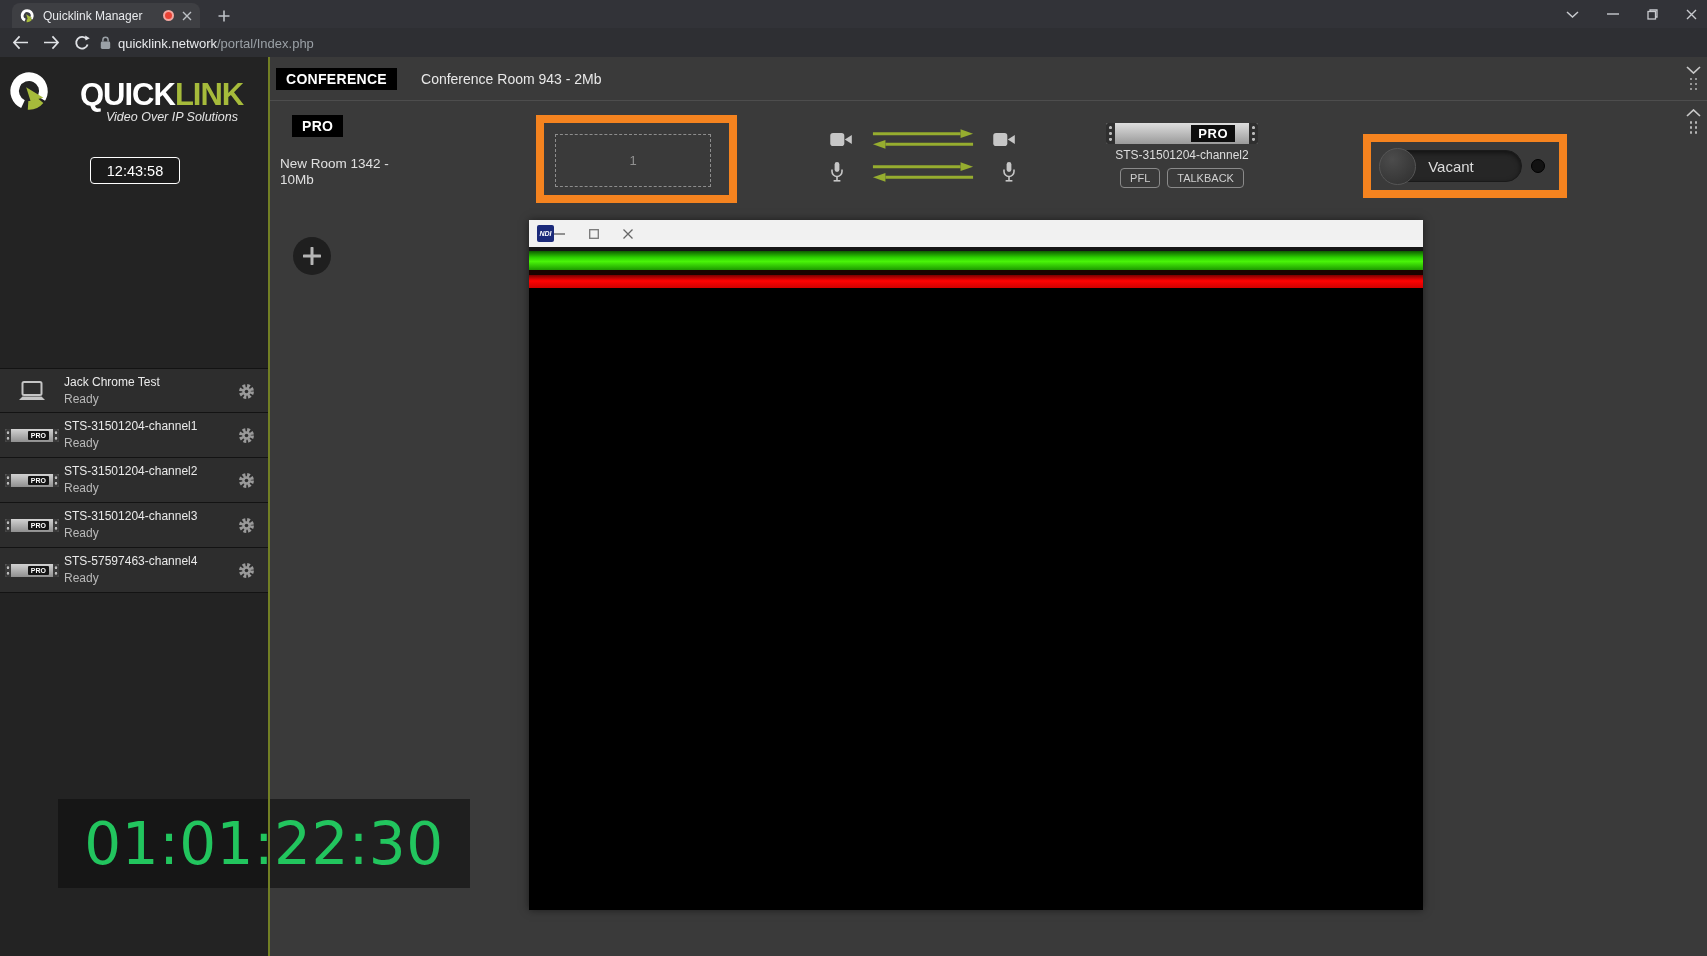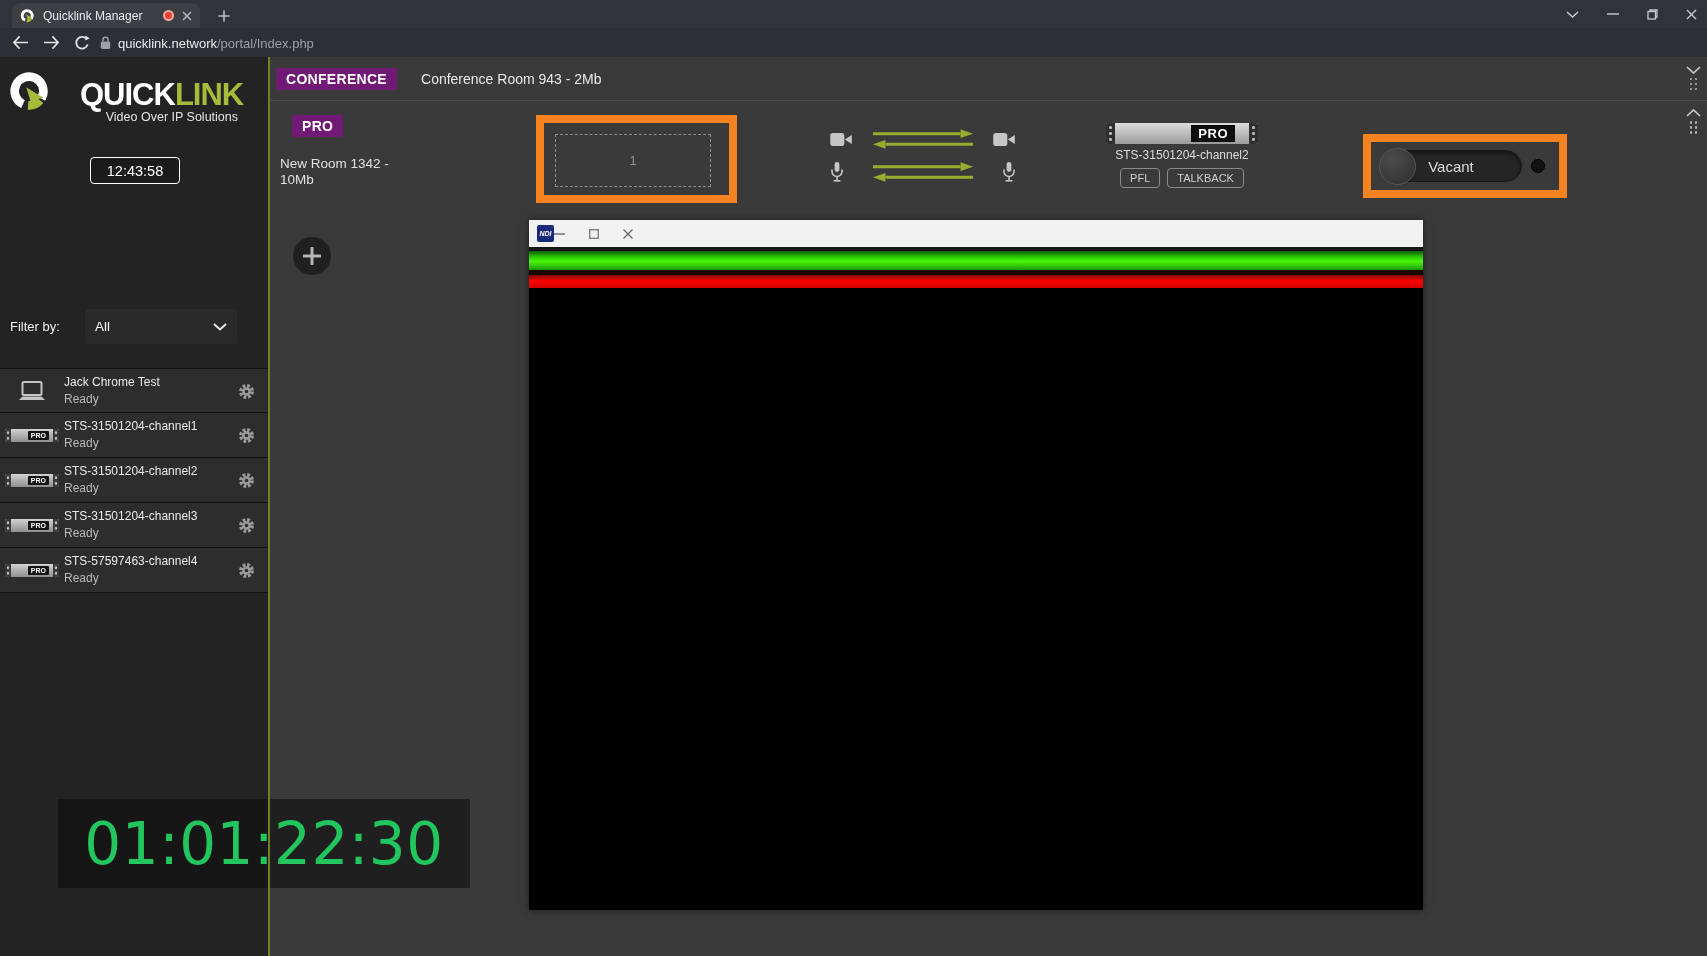--- a/index.html
+++ b/index.html
@@ -28,21 +28,21 @@
   
   .app { position:absolute; left:0; top:57px; width:1707px; height:899px; }
   .sidebar { position:absolute; left:0; top:0; width:268px; height:899px; background:#232323; }
   .v-divider { position:absolute; left:268px; top:0; width:2px; height:899px; background:#727f24; z-index:3; }
   .main { position:absolute; left:270px; top:0; width:1437px; height:899px; background:#3a3a3a; }
 
   
   .logo-q { position:absolute; left:8px; top:12px; }
   .logo-text { position:absolute; left:54px; top:20px; font-size:31px; font-weight:bold; letter-spacing:-1px; color:#fff; white-space:nowrap;margin-left:26px; }
   .logo-text .link { color:#a6bb3b; }
-  .tagline { position:absolute; left:20px; top:53px; width:218px; text-align:right; font-size:12.5px; color:#e4e4e4; }
+  .tagline { position:absolute; left:20px; top:53px; width:218px; text-align:right; font-style:italic; font-size:12.5px; color:#e4e4e4; }
   .clock { position:absolute; left:90px; top:100px; width:90px; height:27px; border:1px solid #fff; border-radius:4px;
            background:#1b1b1b; color:#fff; font-size:14.5px; display:flex; align-items:center; justify-content:center; }
   .user-block { position:absolute; left:0; top:148px; width:268px; height:48px; }
   .user-avatar { position:absolute; left:14px; top:4px; }
   .user-name { position:absolute; left:56px; top:6px; font-size:13px; font-weight:bold; color:#fff; }
   .user-email { position:absolute; left:56px; top:22px; font-size:12px; color:#c9c9c9; }
   .user-chev { position:absolute; left:224px; top:14px; }
   .filter-row { position:absolute; left:0; top:252px; width:268px; height:36px; }
   .filter-label { position:absolute; left:10px; top:10px; font-size:13px; color:#eee; }
   .filter-select { position:absolute; left:85px; top:0; width:152px; height:35px; background:#2a2a2a; border-radius:2px;
@@ -66,21 +66,21 @@
 
   
   .timecode { position:absolute; left:58px; top:742px; width:412px; height:89px; background:rgba(14,14,14,0.62);
               display:flex; align-items:center; justify-content:center; z-index:2;
               font-family:"DejaVu Sans", sans-serif; font-size:58px; color:#22c55e; letter-spacing:0.5px; }
 
   
   .session-row { position:relative; width:100%; display:flex; align-items:center; border-bottom:1px solid #4d4d4d; }
   .session-row.r1 { height:44px; }
   .session-row.r2 { height:38px; }
-  .badge { background:#701a75; color:#fff; font-weight:bold; font-size:14px; padding:3px 10px; margin-left:6px; letter-spacing:0.3px; }
+  .badge { background:#000000; color:#fff; font-weight:bold; font-size:14px; padding:3px 10px; margin-left:6px; letter-spacing:0.3px; }
   .session-title { margin-left:24px; font-size:14px; color:#e8e8e8; }
   .row-icons { position:absolute; right:6px; top:50%; transform:translateY(-50%); display:flex; flex-direction:column; align-items:center; gap:4px; }
   .dots { position:relative; width:8px; height:14px; }
   .dots i { position:absolute; left:0; top:0; width:2.5px; height:2.5px; border-radius:50%; background:#b5b5b5;
             box-shadow:5px 0 0 #b5b5b5, 0 5px 0 #b5b5b5, 5px 5px 0 #b5b5b5, 0 10px 0 #b5b5b5, 5px 10px 0 #b5b5b5; }
 
   
   .pro-section { position:relative; width:100%; height:816px; }
   .pro-badge { position:absolute; left:16px; top:14px; }
   .room-name { position:absolute; left:10px; top:55px; font-size:13.5px; color:#e0e0e0; line-height:16px; }
@@ -274,31 +274,20 @@
           <circle cx="21" cy="23" r="15" fill="none" stroke="#a6bb3b" stroke-width="9" stroke-dasharray="14 80" transform="rotate(40 21 23)"></circle>
           <polygon points="18,19 36,30 27,32 25,41" fill="#a6bb3b"></polygon>
         </svg>
       </span>
       <div class="logo-text"><span>QUICK</span><span class="link">LINK</span></div>
       <div class="tagline">Video Over IP Solutions</div>
 
       <div class="clock">12:43:58</div>
 
 
-      <div class="filter-row">
-        <span class="filter-label">Filter by:</span>
-        <div class="filter-select">
-          <span>All</span>
-          <span class="sel-chev">
-            <svg width="14" height="8" viewBox="0 0 14 8">
-                <polyline points="1,1 7,6.5 13,1" fill="none" stroke="#e8e8e8" stroke-width="2"></polyline>
-              </svg>
-          </span>
-        </div>
-      </div>
 
       <div class="device-list">
 
         <div class="device-row">
           <span class="dev-icon">
             <svg width="30" height="23" viewBox="0 0 30 23">
                 <rect x="5.5" y="2" width="19" height="13" rx="1.5" fill="none" stroke="#c4c4c4" stroke-width="2"></rect>
                 <path d="M2 20 h26 l-3.5-3.5 h-19 z" fill="#c4c4c4"></path>
               </svg>
           </span>

